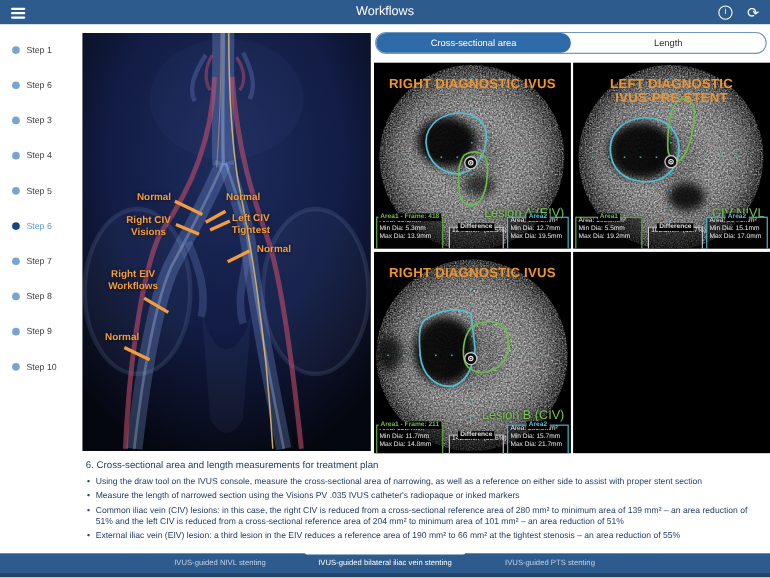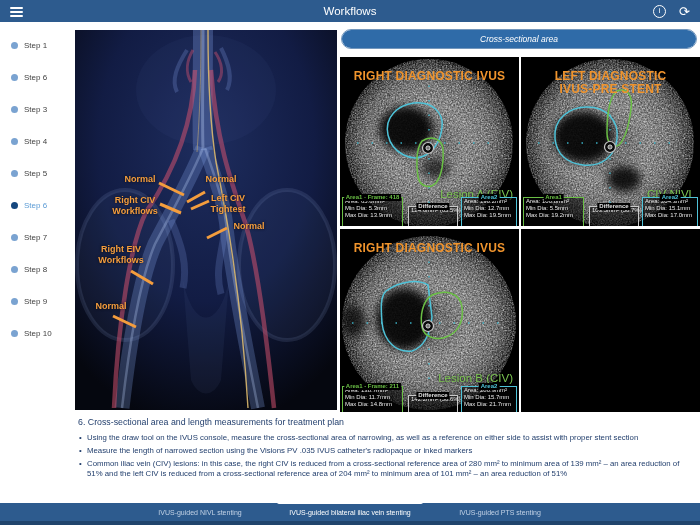--- a/index.html
+++ b/index.html
@@ -31,21 +31,21 @@
   .al-0{left:35px;top:144px;width:60px;}
   .al-1{left:116px;top:144px;width:60px;}
   .al-2{left:20px;top:165px;width:80px;}
   .al-3{left:113px;top:163px;width:80px;}
   .al-4{left:144px;top:191px;width:60px;}
   .al-5{left:6px;top:214px;width:80px;}
   .al-6{left:6px;top:271px;width:60px;}
 
   
   .seg{position:absolute;left:341px;top:29px;width:356px;height:20px;border:1px solid #7397bd;border-radius:11px;
-       background:#fff;display:flex;box-sizing:border-box;z-index:5;font-style:italic;}
+       background:#fff;display:flex;box-sizing:border-box;z-index:5;}
   .seg-item{flex:1;display:flex;align-items:center;justify-content:center;font-size:8.5px;color:#2e2e2e;cursor:pointer;border-radius:10px;}
   .seg-item.active{background:#2f6ba8;color:#fff;}
 
   
   .grid{position:absolute;left:340px;top:57px;width:360px;height:355px;display:grid;
         grid-template-columns:179px 179px;grid-template-rows:169px 183px;column-gap:2px;row-gap:3px;}
   .panel{position:relative;background:#000;overflow:hidden;}
   .panel svg{position:absolute;inset:0;z-index:1;}
   .p-title{position:absolute;top:13px;left:0;right:0;text-align:center;color:#f0942d;font-weight:bold;
            font-size:12px;line-height:1.12;letter-spacing:.2px;z-index:3;padding:0 4px;}
@@ -214,31 +214,32 @@
       <path d="M85,174 L106,183"></path>
       <path d="M134,171 L116,179"></path>
       <path d="M152,198 L132,208"></path>
       <path d="M56,241 L78,254"></path>
       <path d="M38,286 L61,297"></path>
     </g>
   </svg>
   <div class="anat-label al-0">Normal</div>
   <div class="anat-label al-1">Normal</div>
   <div class="anat-label al-2">Right CIV
-Workflows</div>
+Visions</div>
   <div class="anat-label al-3">Left CIV
 Tightest</div>
   <div class="anat-label al-4">Normal</div>
   <div class="anat-label al-5">Right EIV
 Workflows</div>
   <div class="anat-label al-6">Normal</div>
 </div>
 
 <div class="seg">
   <div class="seg-item active">Cross-sectional area</div>
+  <div class="seg-item">Length</div>
 </div>
 
 <div class="grid">
 
   <div class="panel panel-a row1">
     <svg viewBox="0 0 179 169">
       <circle cx="89" cy="86" r="84" fill="url(#usGrad)"></circle>
       <g clip-path="url(#cpA)">
         <rect x="5" y="2" width="168" height="168" filter="url(#nW)" opacity="0.55"></rect>
         <rect x="5" y="2" width="168" height="168" filter="url(#nB)" opacity="0.5"></rect>
@@ -345,20 +346,21 @@
   </div>
 
   <div class="panel"></div>
 </div>
 
 <div class="text-section">
   <div class="ts-head">6. Cross-sectional area and length measurements for treatment plan</div>
   <div class="ts-bullet">Using the draw tool on the IVUS console, measure the cross-sectional area of narrowing, as well as a reference on either side to assist with proper stent section</div>
   <div class="ts-bullet">Measure the length of narrowed section using the Visions PV .035 IVUS catheter's radiopaque or inked markers</div>
   <div class="ts-bullet">Common iliac vein (CIV) lesions: in this case, the right CIV is reduced from a cross-sectional reference area of 280 mm² to minimum area of 139 mm² – an area reduction of 51% and the left CIV is reduced from a cross-sectional reference area of 204 mm² to minimum area of 101 mm² – an area reduction of 51%</div>
+  <div class="ts-bullet">External iliac vein (EIV) lesion: a third lesion in the EIV reduces a reference area of 190 mm² to 66 mm² at the tightest stenosis – an area reduction of 55%</div>
 </div>
 
 <div class="footer">
   <div class="f-tabs">
     <div class="f-tab">IVUS-guided NIVL stenting</div>
     <div class="f-tab active">
       <div class="f-indicator"></div>
       <span>IVUS-guided bilateral iliac vein stenting</span>
     </div>
     <div class="f-tab">IVUS-guided PTS stenting</div>

